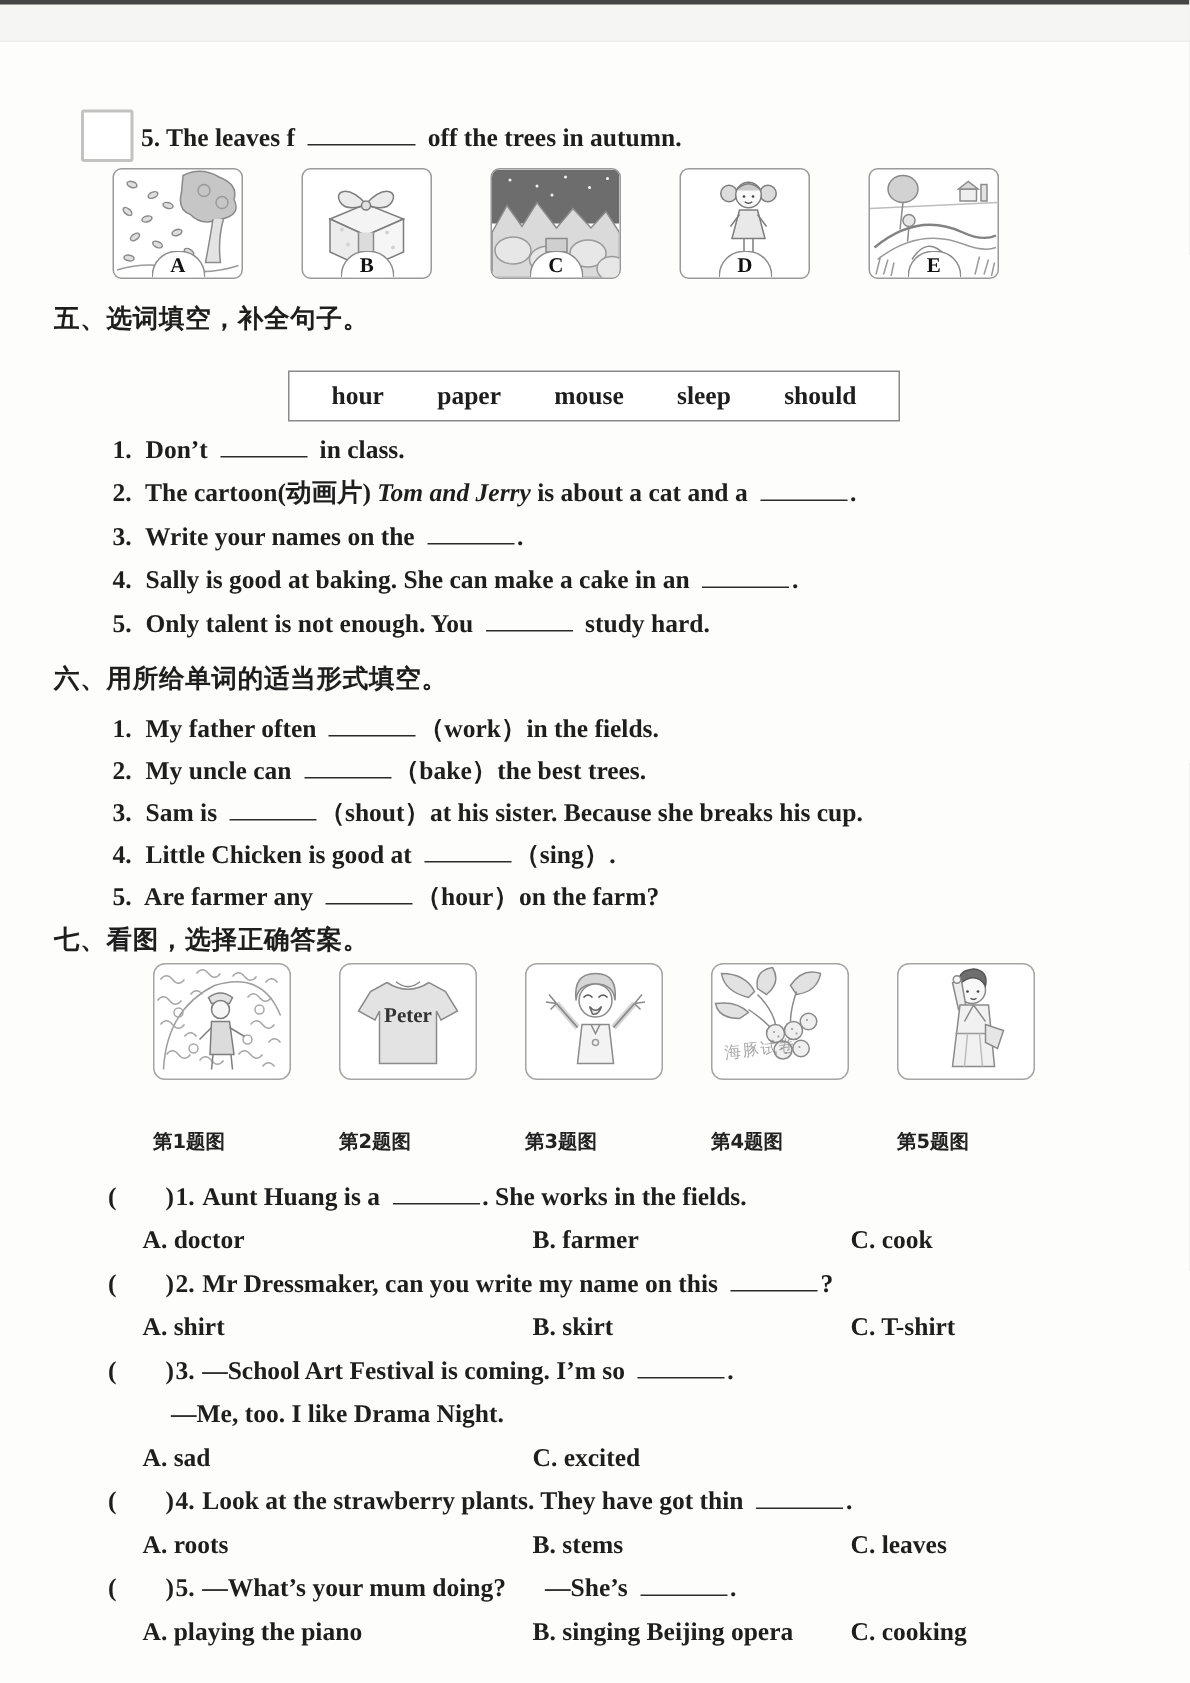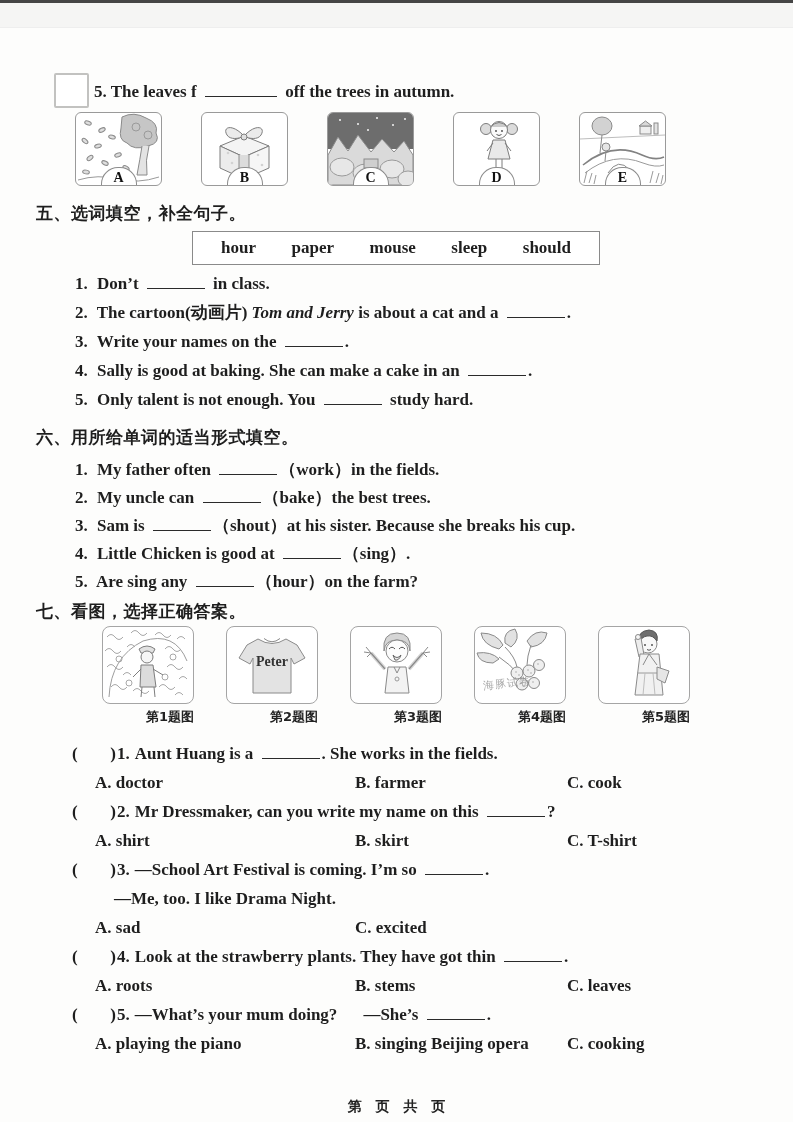--- a/index.html
+++ b/index.html
@@ -33,33 +33,33 @@
   
   .imgrowA{display:flex;gap:39px;margin:4px 0 0 75px;}
   .pic{position:relative;width:85px;height:72px;background:#fff;border:1px solid #9a9a9a;
     border-radius:6px;overflow:hidden;flex:0 0 auto;}
   .arc{position:absolute;bottom:0;left:50%;transform:translateX(-50%);
     width:34px;height:17px;background:#fff;border:1px solid #8c8c8c;border-bottom:none;
     border-radius:17px 17px 0 0;text-align:center;
     font:700 14px/19px "Liberation Serif",serif;color:#111;}
   
   .bank{
-    margin:3px 0 0 192px;width:408px;height:34px;border:1px solid #8a8a8a;background:#fff;
+    margin:19px 0 0 192px;width:408px;height:34px;border:1px solid #8a8a8a;background:#fff;
     display:flex;align-items:center;justify-content:space-between;padding:0 28px;
     box-sizing:border-box;
   }
   .bank span{font:700 17px "Liberation Serif",serif;}
   .items{margin:4px 0 0 75px;}
   .items .item{line-height:29px;white-space:nowrap;}
   .items6 .item{line-height:28px;}
   .num{margin-right:5px;}
   .it{font-style:italic;}
   
   .imgrowB{display:flex;gap:32px;margin:0 0 0 102px;}
-  .picwrap{display:flex;flex-direction:column;align-items:flex-end;flex:0 0 auto;}
+  .picwrap{display:flex;flex-direction:column;align-items:flex-start;flex:0 0 auto;gap:28px;}
   .pic2{position:relative;width:90px;height:76px;background:#fff;border:1px solid #a5a5a5;
     border-radius:8px;overflow:hidden;}
   .piclabel{margin-top:4px;font:700 13px "DejaVu Sans",sans-serif;color:#222;}
   .shirt-text{position:absolute;left:0;top:27px;width:100%;text-align:center;
     font:700 14px "Liberation Serif",serif;color:#333;}
   .watermark{position:absolute;left:8px;bottom:12px;
     font:400 11px "DejaVu Sans",sans-serif;color:rgba(140,140,140,.75);
     transform:rotate(-6deg);letter-spacing:1px;}
   
   .qs{margin:13px 0 0 72px;}
@@ -251,21 +251,21 @@
       <span>Sam is</span>
       <span class="blank"></span><span class="tight">（shout）at his sister. Because she breaks his cup.</span>
     </div>
     <div class="item">
       <span class="num">4.</span>
       <span>Little Chicken is good at</span>
       <span class="blank"></span><span class="tight">（sing）.</span>
     </div>
     <div class="item">
       <span class="num">5.</span>
-      <span>Are sing any</span>
+      <span>Are farmer any</span>
       <span class="blank"></span><span class="tight">（hour）on the farm?</span>
     </div>
   </div>
 
   <div class="zh-head" style="margin-top:1px">七、看图，选择正确答案。</div>
   <div class="imgrowB">
     <div class="picwrap">
       <div class="pic2">
         <svg width="90" height="76" viewBox="0 0 90 76">
           <path d="M6,70 Q8,30 40,14 Q72,4 84,34" fill="none" stroke="#9c9c9c"></path>

